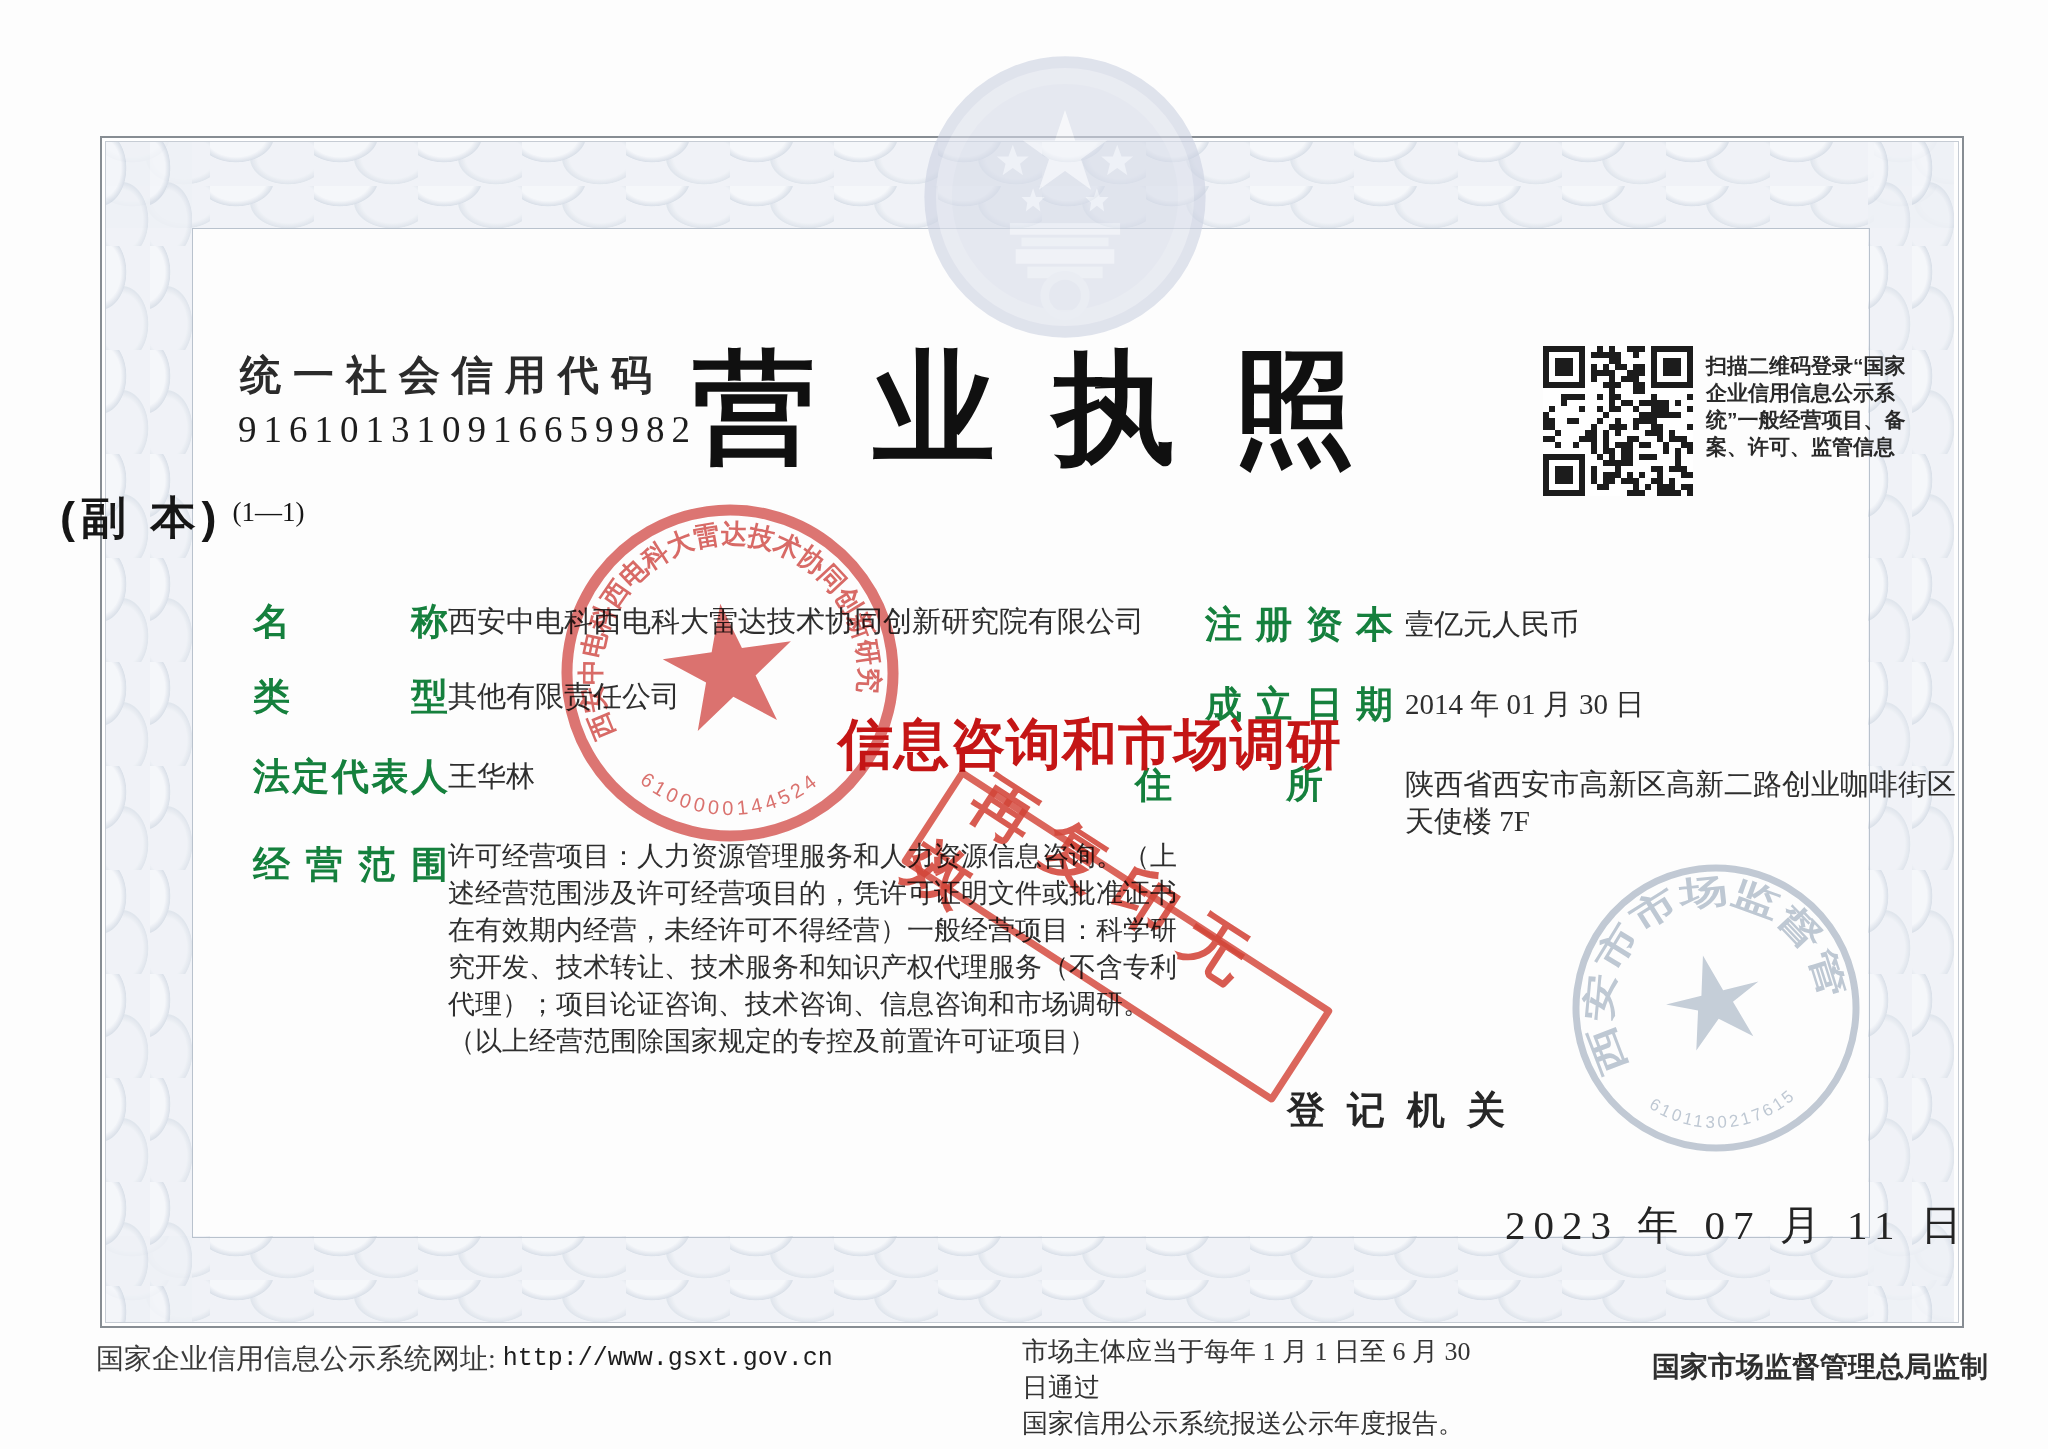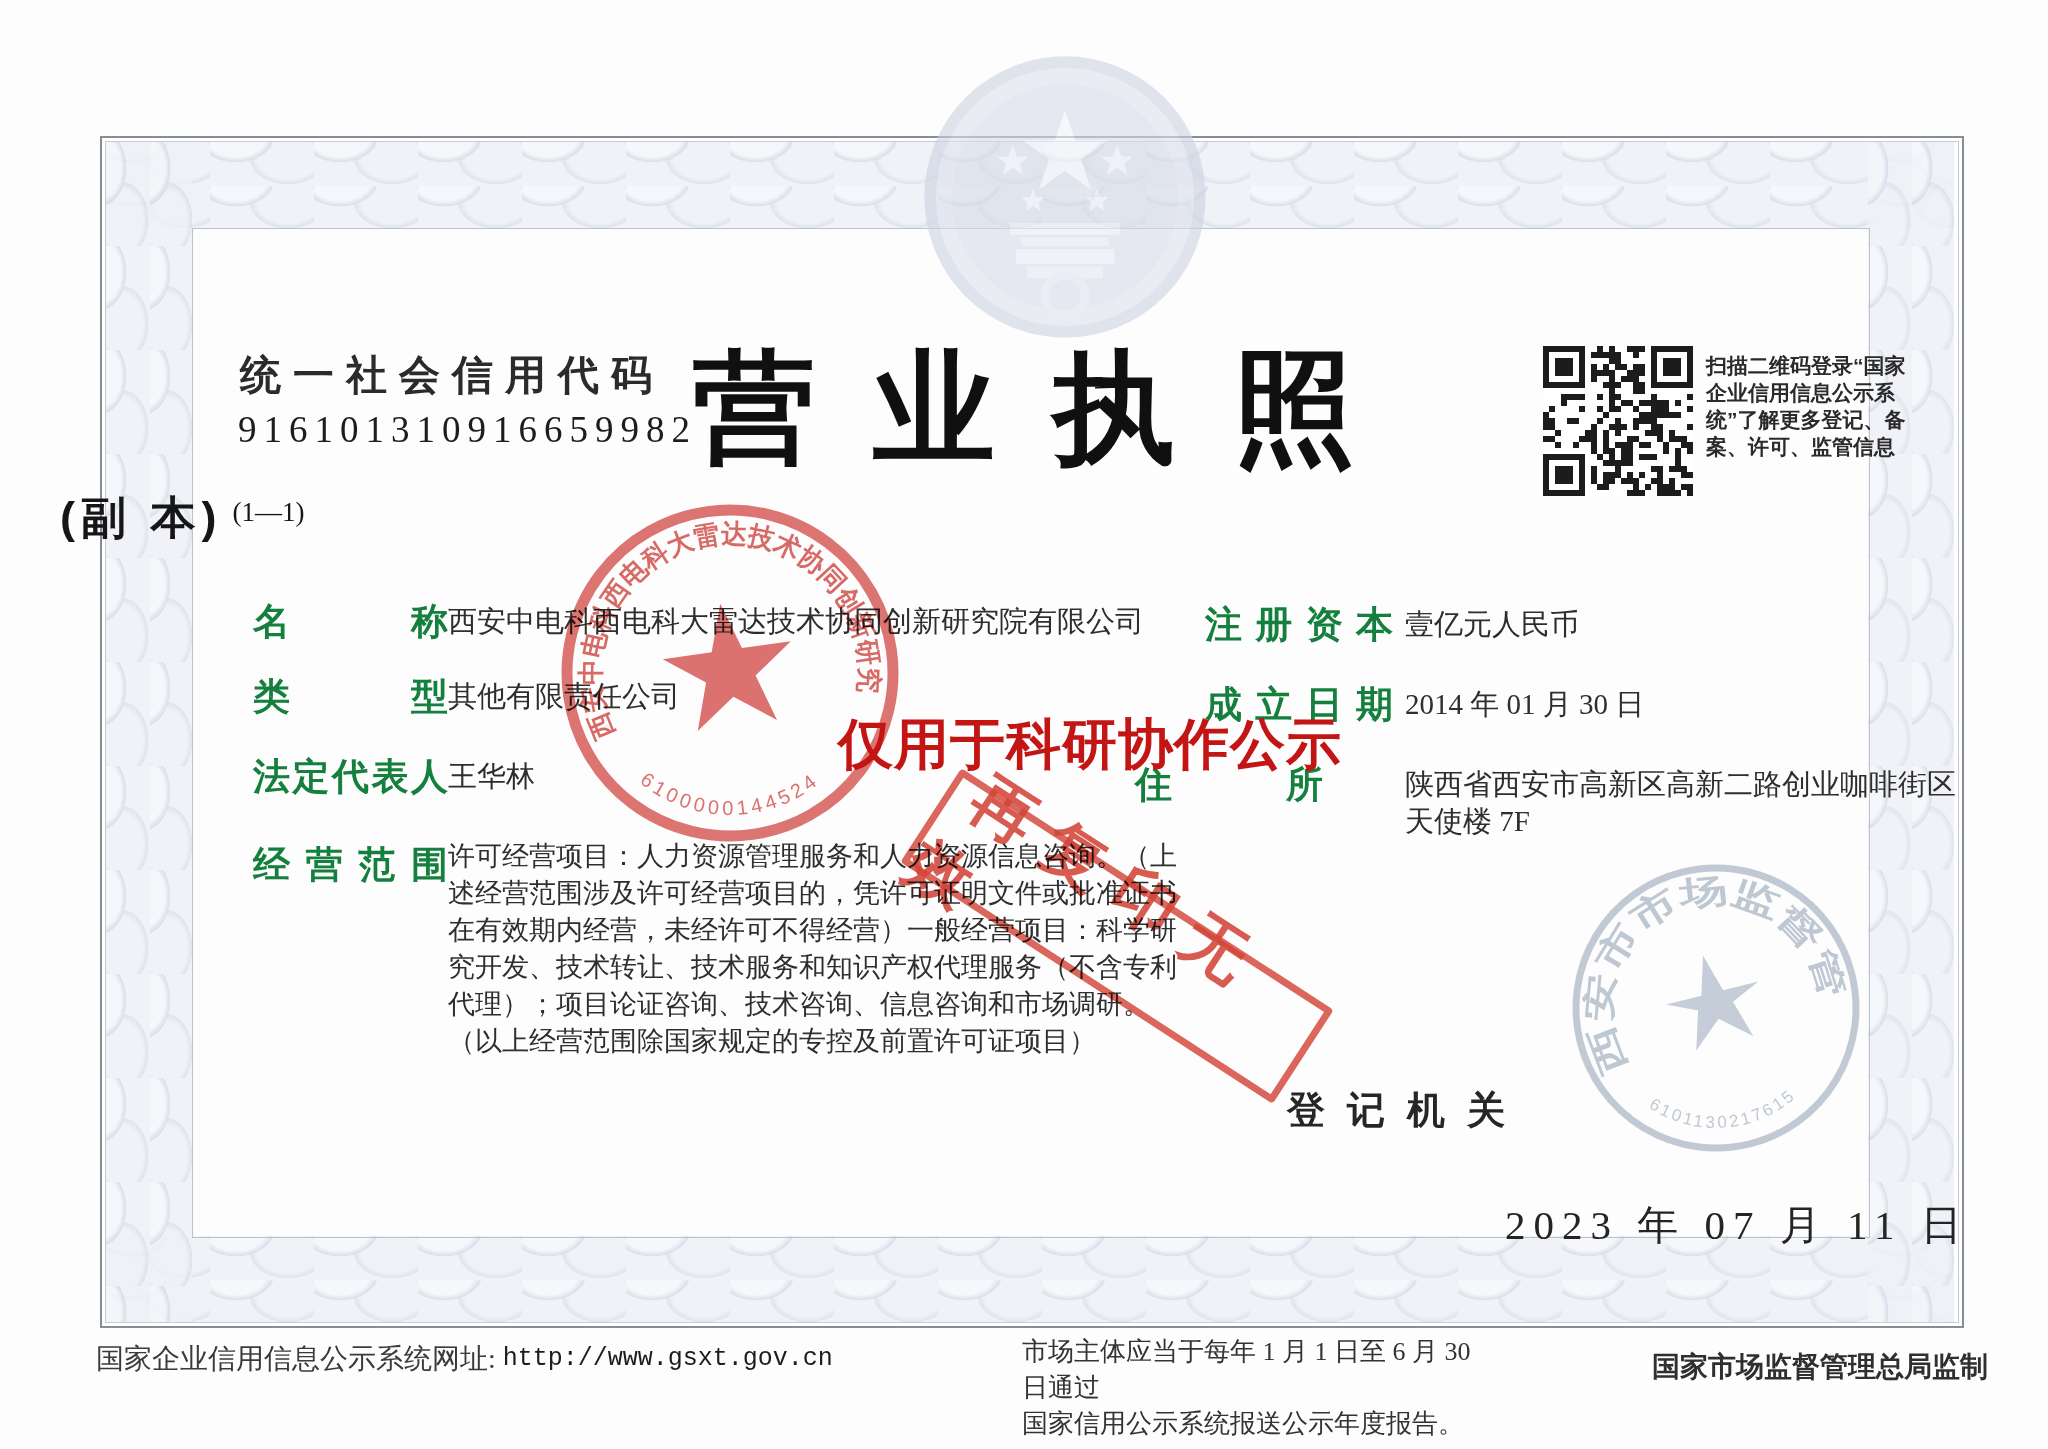--- a/index.html
+++ b/index.html
@@ -312,21 +312,21 @@
         <rect x="0" y="0" width="42" height="42" fill="#1c1c1c"></rect>
         <rect x="6" y="6" width="30" height="30" fill="#fff"></rect>
         <rect x="12" y="12" width="18" height="18" fill="#1c1c1c"></rect>
         <rect x="108" y="0" width="42" height="42" fill="#1c1c1c"></rect>
         <rect x="114" y="6" width="30" height="30" fill="#fff"></rect>
         <rect x="120" y="12" width="18" height="18" fill="#1c1c1c"></rect>
         <rect x="0" y="108" width="42" height="42" fill="#1c1c1c"></rect>
         <rect x="6" y="114" width="30" height="30" fill="#fff"></rect>
         <rect x="12" y="120" width="18" height="18" fill="#1c1c1c"></rect>
       </svg></div>
-  <div class="qr-caption">扫描二维码登录“国家企业信用信息公示系统”了解更多登记、备案、许可、监管信息</div>
+  <div class="qr-caption">扫描二维码登录“国家企业信用信息公示系统”一般经营项目、备案、许可、监管信息</div>
 
   <div class="flabel l1">名称</div>
   <div class="fvalue v1">西安中电科西电科大雷达技术协同创新研究院有限公司</div>
   <div class="flabel l2">类型</div>
   <div class="fvalue v2">其他有限责任公司</div>
   <div class="flabel l3">法定代表人</div>
   <div class="fvalue v3">王华林</div>
   <div class="flabel l4">经营范围</div>
   <div class="fvalue v4">许可经营项目：人力资源管理服务和人力资源信息咨询。（上述经营范围涉及许可经营项目的，凭许可证明文件或批准证书在有效期内经营，未经许可不得经营）一般经营项目：科学研究开发、技术转让、技术服务和知识产权代理服务（不含专利代理）；项目论证咨询、技术咨询、信息咨询和市场调研。（以上经营范围除国家规定的专控及前置许可证项目）</div>
 
@@ -348,21 +348,21 @@
     <circle cx="195" cy="195" r="163" fill="none" stroke="rgba(208,60,55,.8)" stroke-width="11"></circle>
     <polygon points="195,125 210.3,172 259.7,172 220,201 235,248 195,219 155,248 170,201 130.3,172 179.7,172" fill="rgba(208,60,55,.82)"></polygon>
     <text class="seal-text" font-size="27" font-weight="700" fill="rgba(205,55,50,.85)">
       <textPath href="#arcName" startOffset="0" textLength="620" lengthAdjust="spacingAndGlyphs">西安中电科西电科大雷达技术协同创新研究院有限公司</textPath>
     </text>
     <text class="seal-text" font-size="20" letter-spacing="4" fill="rgba(205,55,50,.8)">
       <textPath href="#arcNum" startOffset="18">6100000144524</textPath>
     </text>
   </svg>
 
-  <div class="overlay-text">仅用于科研协作公示</div>
+  <div class="overlay-text">信息咨询和市场调研</div>
 
   <div class="copy-stamp">再复印无效</div>
 
   <svg class="registry-seal" viewBox="0 0 300 300">
     <defs>
       <path id="arcRName" d="M 51.3 185.9 A 105 105 0 1 1 248.7 185.9" fill="none"></path>
       <path id="arcRNum" d="M 51.7 218.8 A 120 120 0 0 0 248.3 218.8" fill="none"></path>
     </defs>
     <circle cx="150" cy="150" r="140" fill="none" stroke="#b7c1cd" stroke-width="7"></circle>
     <polygon points="150,96 161.2,134.6 197.6,134.5 168,148 179.4,186.5 150,161 120.6,186.5 132,148 102.4,134.5 138.8,134.6" fill="#bcc6d2"></polygon>

